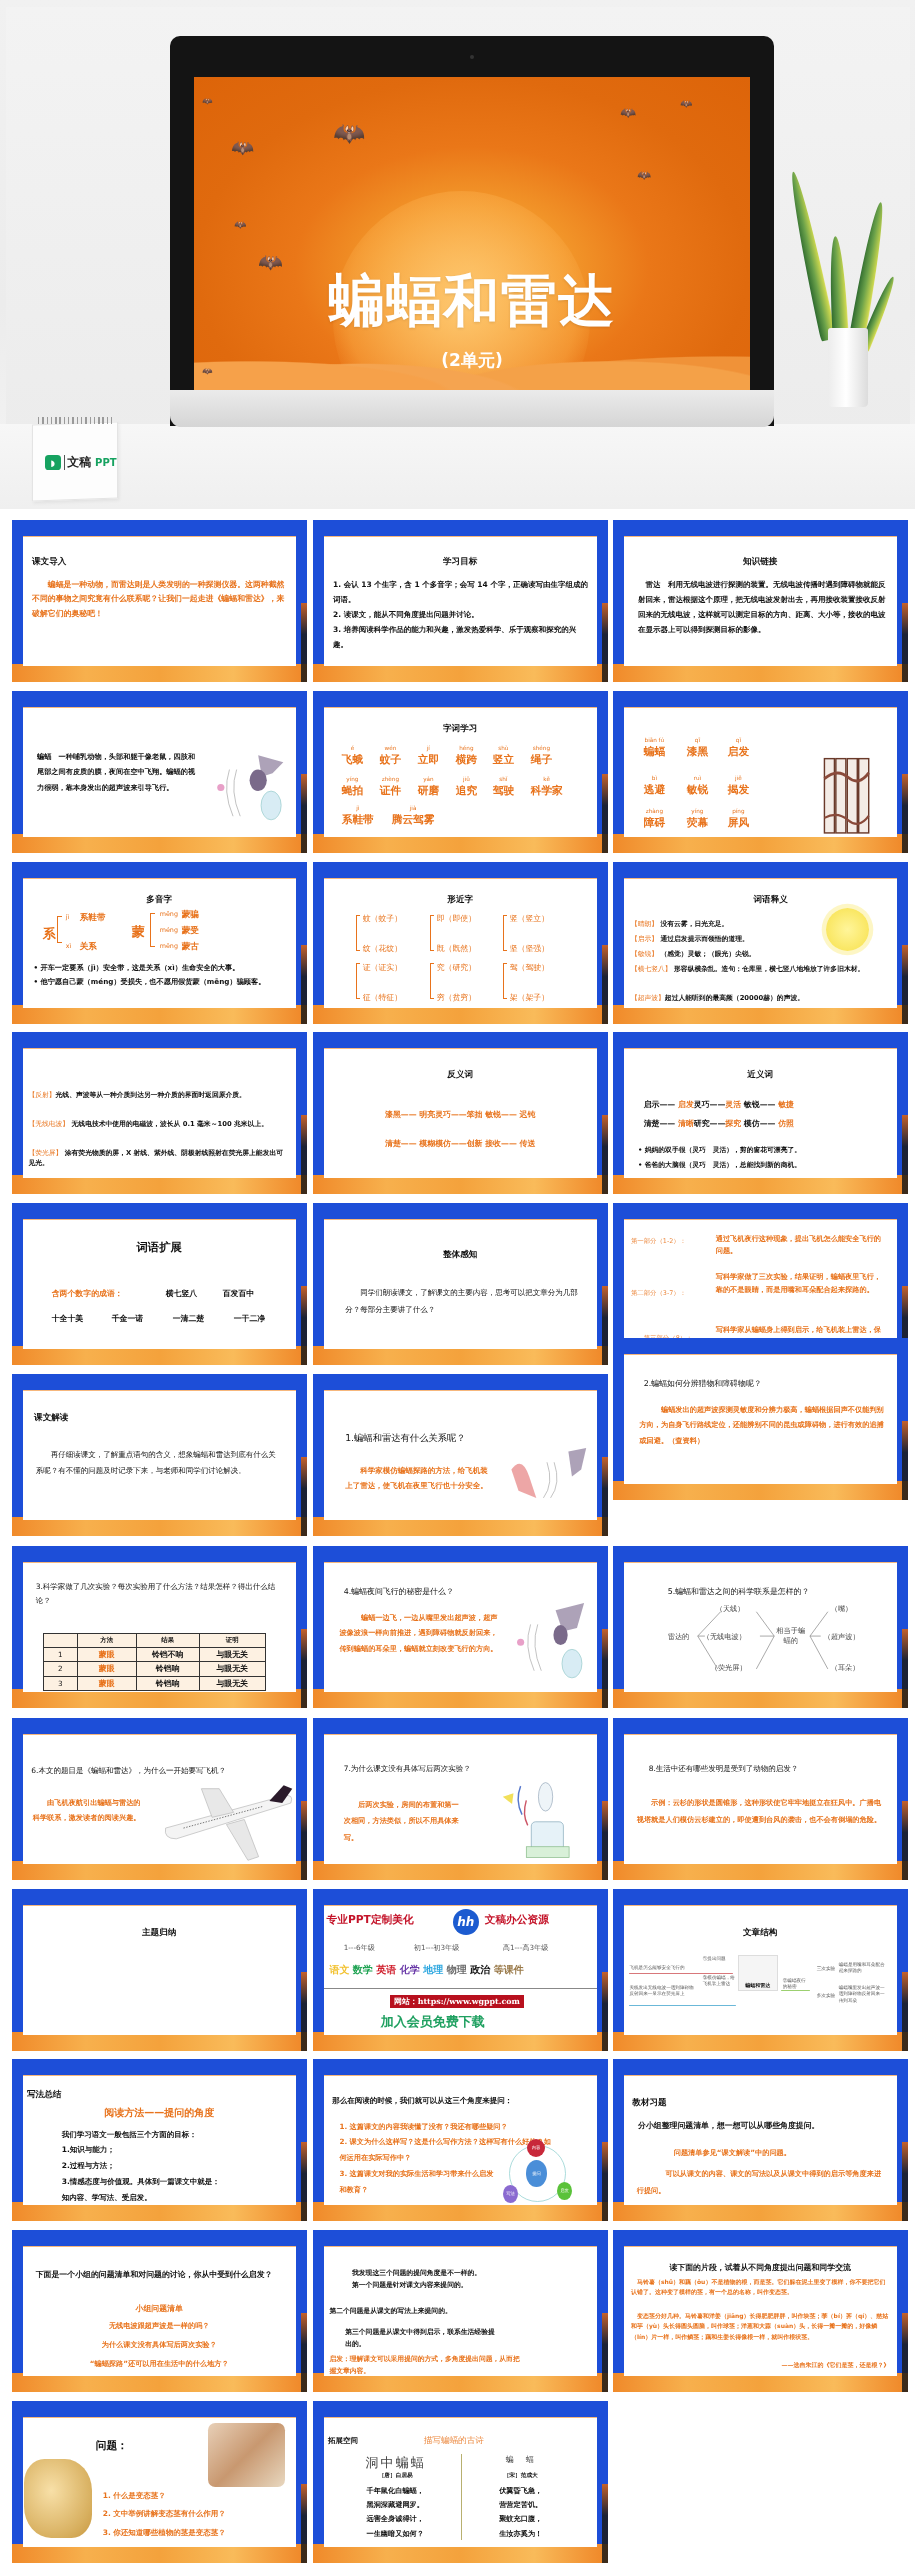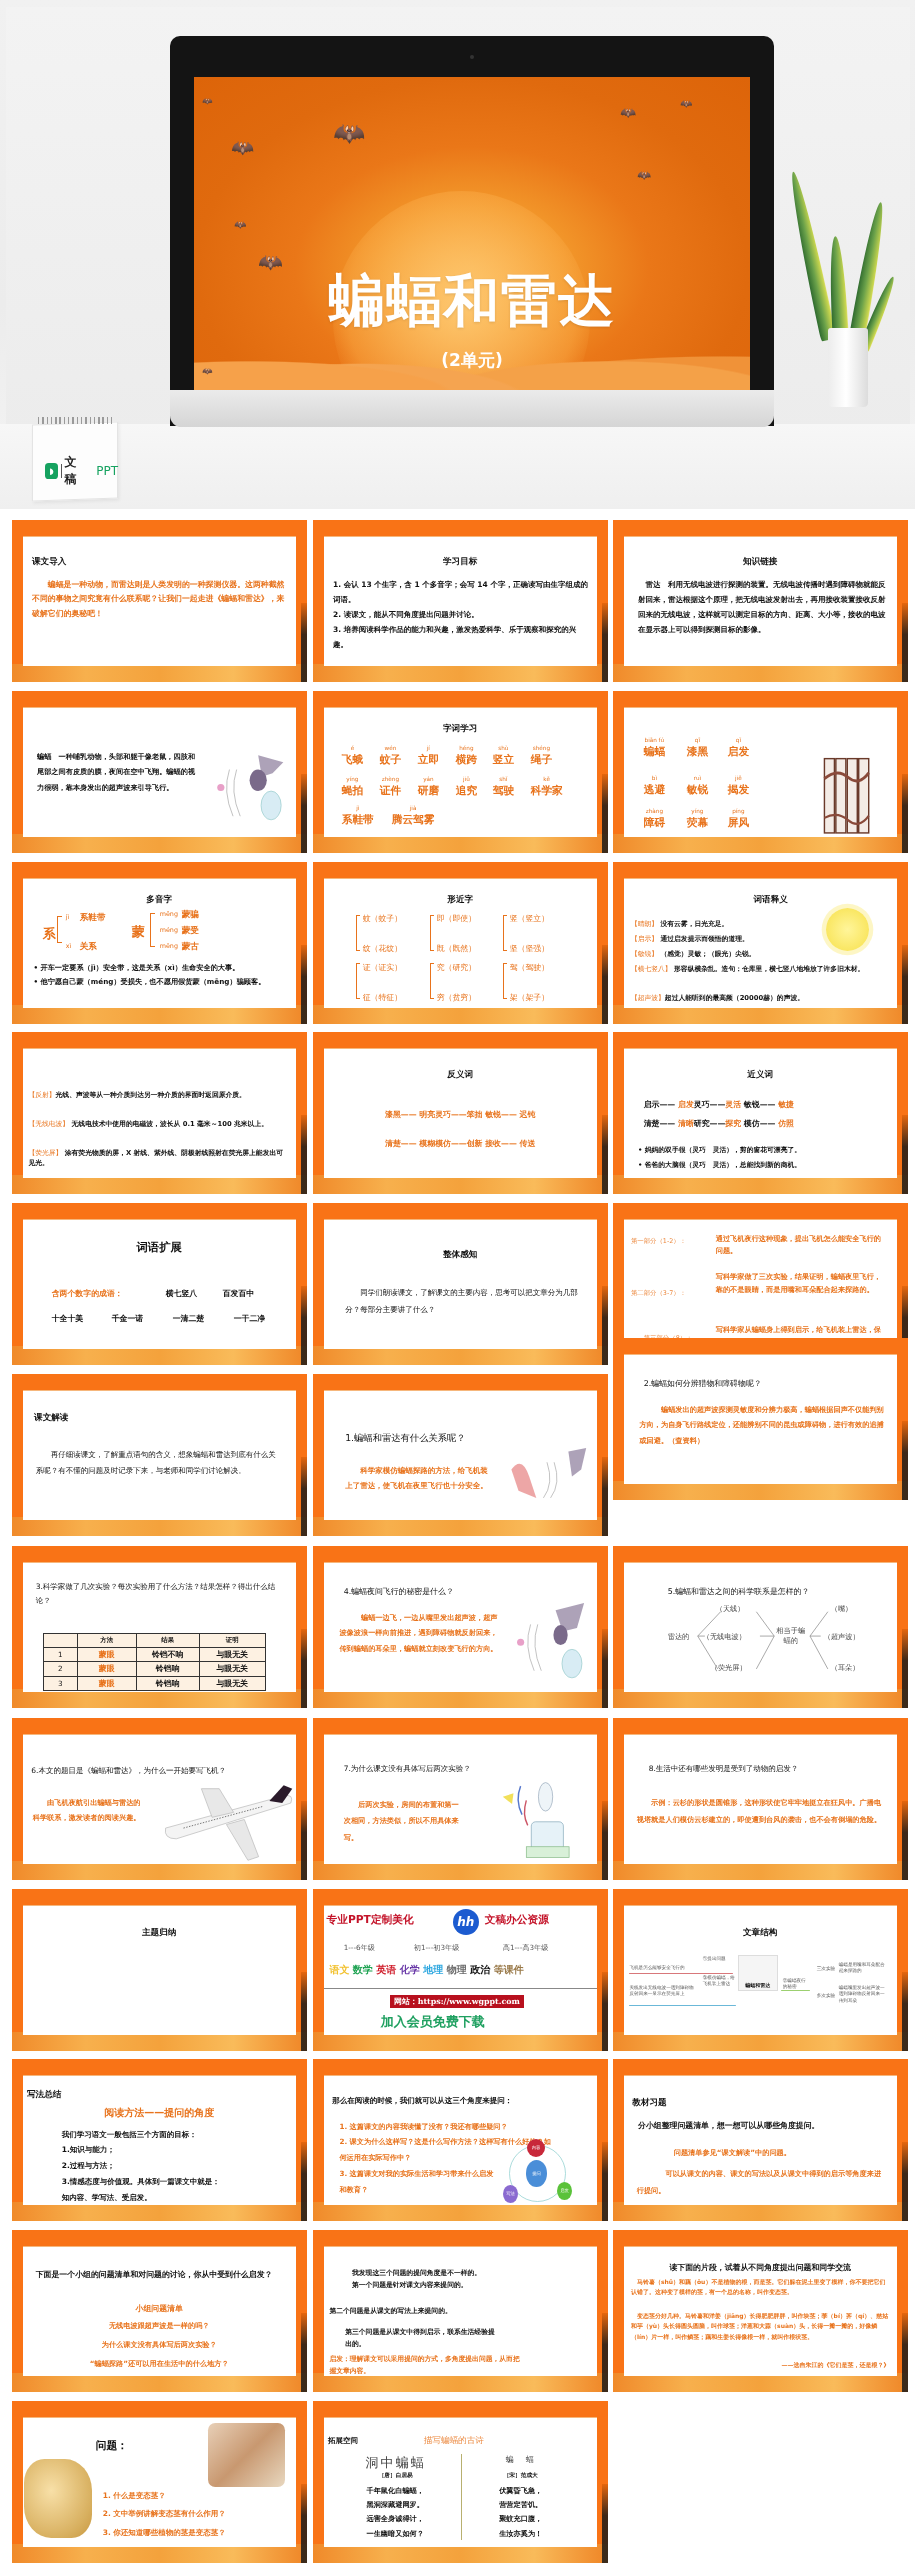--- a/index.html
+++ b/index.html
@@ -34,30 +34,30 @@
   .mon-neck { position:absolute; left:413px; top:322px; width:120px; height:83px; background: linear-gradient(90deg,#b8b8b8,#f4f4f4 48%,#c7c7c7); clip-path: polygon(6% 0, 94% 0, 100% 100%, 0 100%); }
 
   
   .calendar { position:absolute; left:32px; top:413px; width:86px; height:87px; }
   .calendar-card { position:absolute; left:0; top:10px; width:86px; height:77px; background:#fdfdfd; border:0.7px solid #e4e4e4; box-shadow: 1.4px 2.1px 3.6px rgba(0,0,0,0.06); transform: skewY(-2deg); }
   .calendar-rings { position:absolute; left:5.7px; top:4.3px; width:74px; height:7.2px; background: repeating-linear-gradient(90deg,#9a9a9a 0 1.4px, transparent 1.4px 4.3px); }
   .logo { position:absolute; left:13px; top:41px; display:flex; align-items:center; gap:2.9px; }
   .logo-mark { width:15.7px; height:15.7px; border-radius:3.6px; background:#16a260; color:#fff; font-size:8.6px; font-weight:bold; display:flex; align-items:center; justify-content:center; }
   .logo-sep { width:0.7px; height:14.3px; background:#555; }
   .logo-text { font-size:12px; font-weight:bold; color:#222; }
-  .logo-ppt { font-size:12px; color:#16a260; font-weight:normal; margin-left:9px; }
+  .logo-ppt { font-size:10px; color:#16a260; font-weight:bold; margin-left:1px; }
 
   
   .plant { position:absolute; left:792px; top:164px; width:107px; height:336px; }
   .pot { position:absolute; left:36px; top:164px; width:40px; height:79px; background: linear-gradient(90deg,#ececec,#ffffff 45%,#dcdcdc); border-radius:2.9px 2.9px 4.3px 4.3px; }
   .leaf { position:absolute; width:15.7px; background: linear-gradient(90deg,#2f6b2f,#6aa14a 45%,#c9d64f 92%,#e4e27a); border-radius: 60% 60% 10% 10% / 100% 100% 6% 6%; transform-origin: 50% 100%; }
 
   
   .grid { position:absolute; left:0; top:519px; width:915px; }
-  .slide { position:absolute; width:295px; height:162px; background:#f97316; overflow:hidden; }
+  .slide { position:absolute; width:295px; height:162px; background:#1d4ed8; overflow:hidden; }
   .slide::before { content:""; position:absolute; left:0; right:0; bottom:0; height:18.6px;
     background: linear-gradient(90deg,#f08a2a,#f7b04d 25%,#f4a23c 50%,#f9bb5a 75%,#ef8526); }
   .slide::after { content:""; position:absolute; right:0; bottom:0; width:5.7px; height:79px; background: linear-gradient(180deg,#e2640c,#1c1a18 40%); opacity:0.85; }
   .slide-inner { position:absolute; left:10.7px; top:15.7px; width:273px; height:130px; background:#ffffff; border-top:1.4px solid #f6b77c; overflow:hidden; }
   .t-black { color:#111; }
   .t-orange { color:#e8731c; }
   .t-title { font-weight:bold; font-size:8.6px; }
   .t-body { font-size:7.5px; line-height:13px; font-weight:bold; }
   .abs { position:absolute; }
   .center { text-align:center; }

